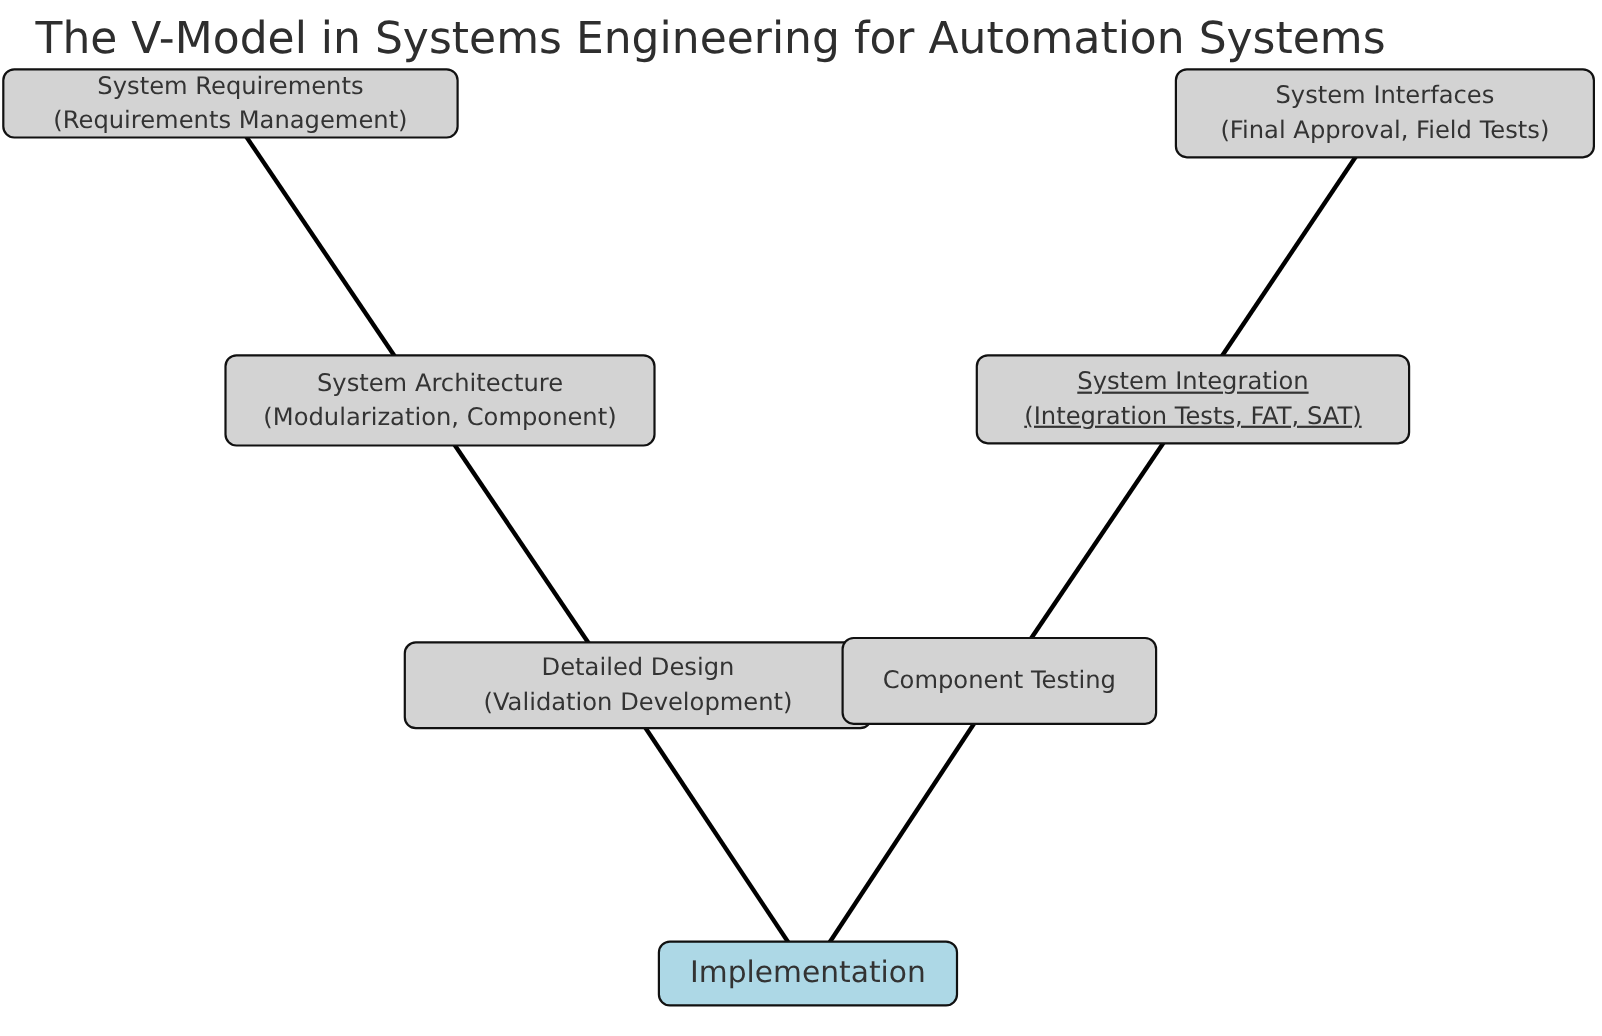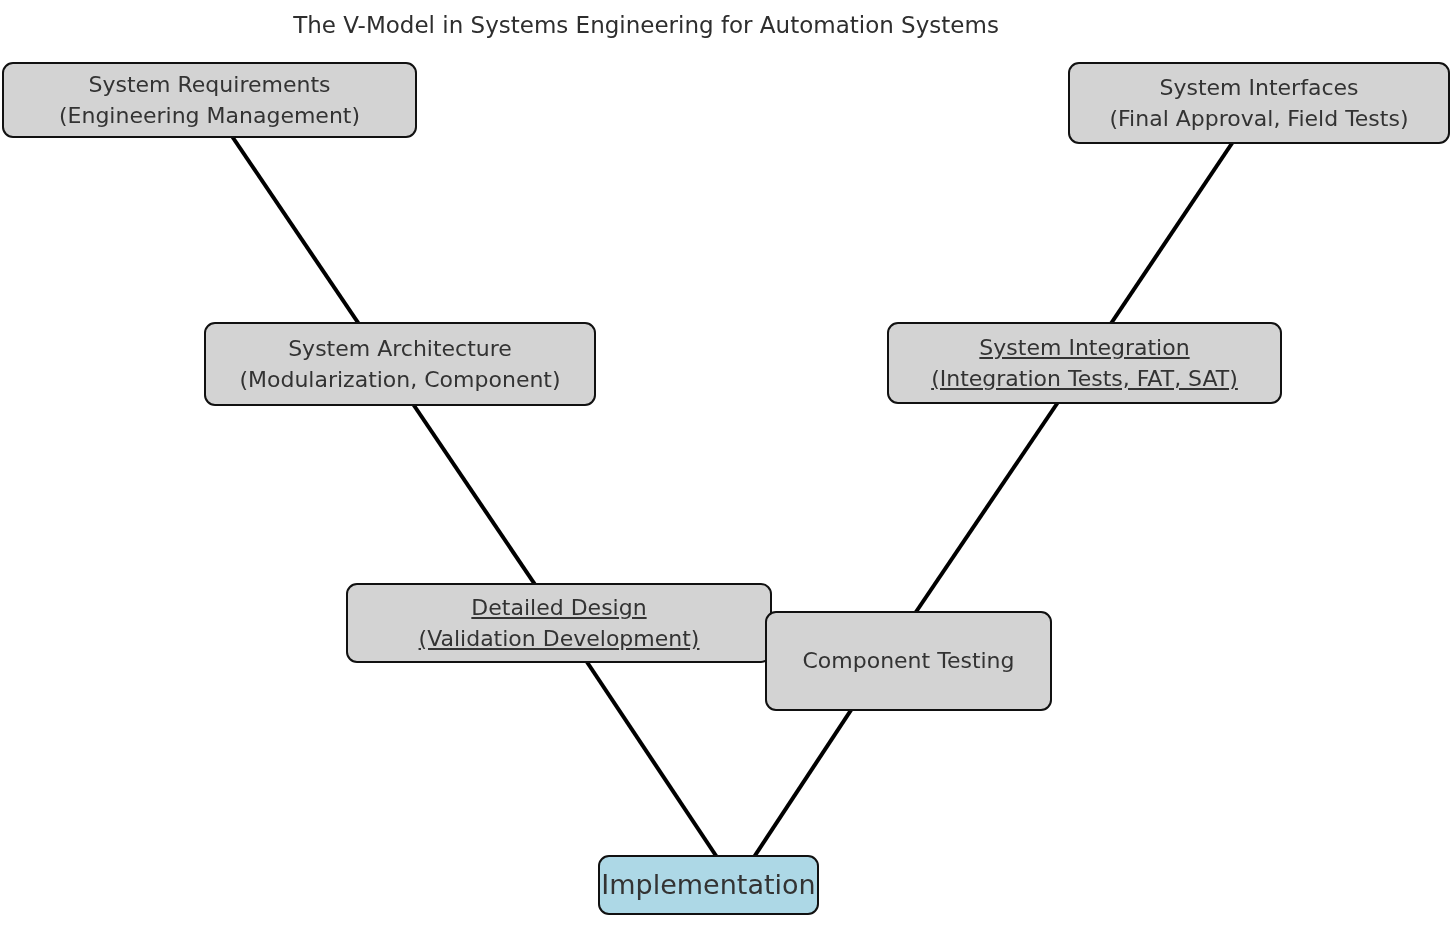--- a/index.html
+++ b/index.html
@@ -27,47 +27,47 @@
     position: absolute;
     left: 0; top: 0;
     width: 1456px; height: 942px;
     z-index: 0;
   }
   .diagram-title {
     position: absolute;
     left: 0; top: 12px;
     width: 1292px;
     text-align: center;
-    font-size: 23px;
+    font-size: 40px;
     color: var(--title-color);
     z-index: 2;
   }
   .node {
     position: absolute;
     z-index: 1;
     background: var(--node-fill);
     border: 2.8px solid var(--node-border);
     border-radius: 11px;
     display: flex;
     flex-direction: column;
     align-items: center;
     justify-content: center;
     text-align: center;
     color: var(--text-color);
     font-size: 22px;
     line-height: 1.42;
   }
-  .node-system-requirements { left: 2px;    top: 62px;  width: 415px; height: 76px; }
+  .node-system-requirements { left: 2px;    top: 62px;  width: 415px; height: 64px; }
   .node-system-validation   { left: 1068px; top: 62px;  width: 382px; height: 82px; }
   .node-system-architecture { left: 204px;  top: 322px; width: 392px; height: 84px; }
   .node-system-integration  { left: 887px;  top: 322px; width: 395px; height: 82px; text-decoration: underline; }
-  .node-detailed-design     { left: 346px;  top: 583px; width: 426px; height: 80px; text-decoration: underline; }
-  .node-component-testing   { left: 765px;  top: 611px; width: 287px; height: 100px; }
+  .node-detailed-design     { left: 367px;  top: 583px; width: 426px; height: 80px; }
+  .node-component-testing   { left: 765px;  top: 579px; width: 287px; height: 80px; }
   .node-implementation {
-    left: 598px; top: 855px; width: 221px; height: 60px;
+    left: 598px; top: 855px; width: 273px; height: 60px;
     background: var(--highlight-fill);
     font-size: 27px;
   }
   .node-line { display: block; }
 </style>
 </head>
 <body>
 
 <div class="canvas">
 
@@ -77,21 +77,21 @@
       <line x1="561" y1="623" x2="735.5" y2="885" stroke="#000000" stroke-width="4"></line>
       <line x1="1259" y1="103" x2="1084.5" y2="363" stroke="#000000" stroke-width="4"></line>
       <line x1="1084.5" y1="363" x2="908.5" y2="623" stroke="#000000" stroke-width="4"></line>
       <line x1="908.5" y1="623" x2="735.5" y2="885" stroke="#000000" stroke-width="4"></line>
     </svg>
 
   <div class="diagram-title">The V-Model in Systems Engineering for Automation Systems</div>
 
   <div class="node node-system-requirements">
     <span class="node-line">System Requirements</span>
-    <span class="node-line">(Engineering Management)</span>
+    <span class="node-line">(Requirements Management)</span>
   </div>
 
   <div class="node node-system-validation">
     <span class="node-line">System Interfaces</span>
     <span class="node-line">(Final Approval, Field Tests)</span>
   </div>
 
   <div class="node node-system-architecture">
     <span class="node-line">System Architecture</span>
     <span class="node-line">(Modularization, Component)</span>

